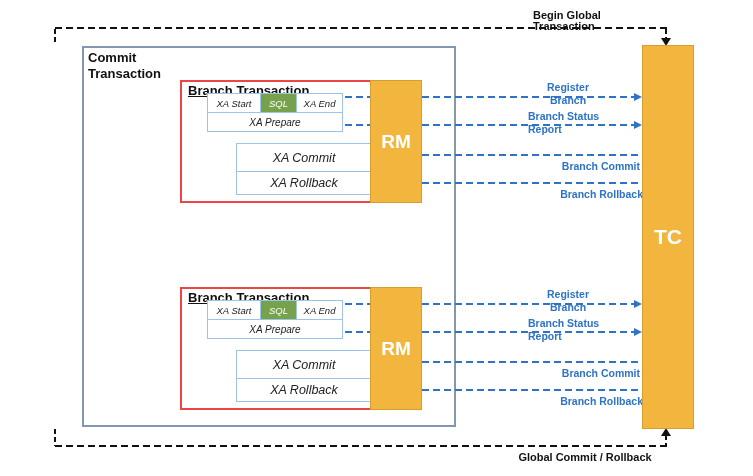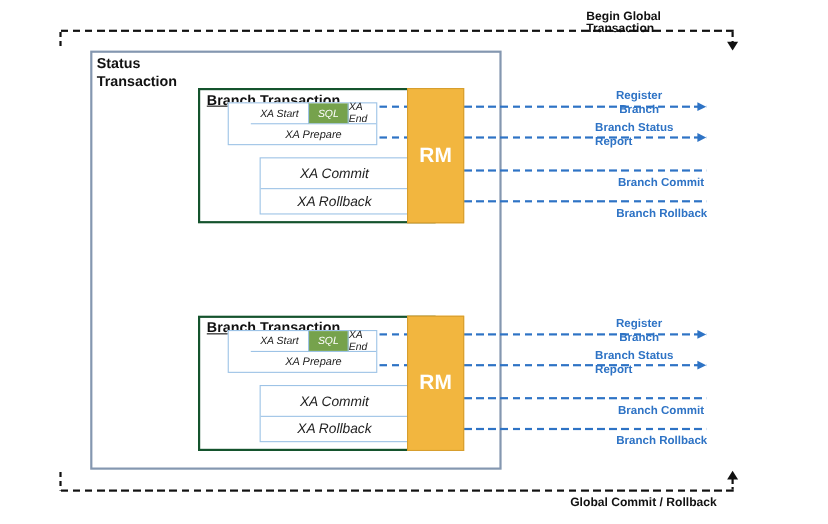--- a/index.html
+++ b/index.html
@@ -13,27 +13,27 @@
   
   .global-box{position:absolute;left:82px;top:46px;width:374px;height:381px;
               border:2px solid #8497B0;box-sizing:border-box;background:#fff;z-index:1;}
   .global-title{position:absolute;left:88px;top:50px;font-size:13px;font-weight:bold;
                 line-height:16px;color:#111;z-index:2;}
   .global-title span{display:block;}
   
   .branch-zone{position:absolute;left:0;width:753px;height:123px;z-index:2;}
   .bz1{top:80px;} .bz2{top:287px;}
   .branch-box{position:absolute;left:180px;top:0;width:216px;height:123px;background:#fff;
-              border:2px solid #14532d;box-sizing:border-box;z-index:1;}
+              border:2px solid #ef4444;box-sizing:border-box;z-index:1;}
   .branch-title{position:absolute;left:6px;top:1px;font-size:13px;font-weight:bold;
                 text-decoration:underline;color:#111;white-space:nowrap;}
   .rm{position:absolute;left:370px;top:0;width:52px;height:123px;font-size:19px;z-index:4;}
   
   .xa-top{position:absolute;left:207px;top:13px;width:136px;background:#fff;
-          border:1.5px solid #9DC3E6;box-sizing:border-box;z-index:2;padding-left:20px;}
+          border:1.5px solid #9DC3E6;box-sizing:border-box;z-index:2;}
   .xa-row1{display:flex;height:18px;}
   .cell{display:flex;align-items:center;justify-content:center;font-style:italic;
         font-size:9.5px;color:#222;box-sizing:border-box;}
   .cell-start{width:52px;}
   .cell-sql{width:37px;background:#76A24C;color:#fff;
             border-left:1.5px solid #9DC3E6;border-right:1.5px solid #9DC3E6;}
   .cell-end{flex:1;}
   .xa-prepare{height:18px;border-top:1.5px solid #9DC3E6;display:flex;align-items:center;
               justify-content:center;font-style:italic;font-size:10px;color:#222;}
   .xa-bottom{position:absolute;left:207px;top:63px;width:136px;background:#fff;
@@ -47,21 +47,21 @@
           background:repeating-linear-gradient(90deg,#2E73C5 0 7px,transparent 7px 11px);}
   .a1{top:16px;} .a2{top:44px;} .a3{top:74px;} .a4{top:102px;}
   .head{position:absolute;width:0;height:0;z-index:1;}
   .head-right{border-top:4px solid transparent;border-bottom:4px solid transparent;
               border-left:8px solid #2E73C5;left:634px;}
   .head-left{border-top:4px solid transparent;border-bottom:4px solid transparent;
              border-right:8px solid #2E73C5;left:344px;}
   .h1{top:13px;} .h2{top:41px;} .h3{top:71px;} .h4{top:99px;}
   
   .blabel{position:absolute;color:#2E73C5;font-weight:bold;font-size:10.5px;
-          line-height:13px;z-index:3;white-space:nowrap;margin-left:13px;}
+          line-height:13px;z-index:3;white-space:nowrap;}
   .blabel span{display:block;}
   .lbl-register{left:530px;top:1px;width:76px;text-align:center;}
   .lbl-status{left:528px;top:30px;}
   .lbl-commit{right:113px;top:80px;padding-left:20px;}
   .lbl-rollback{right:110px;top:108px;}
   
   .hdash{position:absolute;height:2px;z-index:0;
          background:repeating-linear-gradient(90deg,#111 0 7px,transparent 7px 11px);}
   .vdash{position:absolute;width:2px;z-index:0;
          background:repeating-linear-gradient(180deg,#111 0 5px,transparent 5px 8px);}
@@ -99,24 +99,25 @@
   </div>
 
   <div class="vdash tm-bottom-v"></div>
   <div class="hdash bottom-line"></div>
   <div class="vdash tc-bottom-v"></div>
   <div class="kup"></div>
   <div class="klabel lbl-gcommit">Global Commit / Rollback</div>
 
   <div class="global-box"></div>
   <div class="global-title">
-    <span>Status</span>
+    <span>Commit</span>
     <span>Transaction</span>
   </div>
 
+  <div class="oblock tc">TC</div>
 
   <div class="branch-zone bz1">
     <div class="branch-box">
       <div class="branch-title">Branch Transaction</div>
     </div>
     <div class="xa-top">
       <div class="xa-row1">
         <div class="cell cell-start">XA Start</div>
         <div class="cell cell-sql">SQL</div>
         <div class="cell cell-end">XA End</div>

